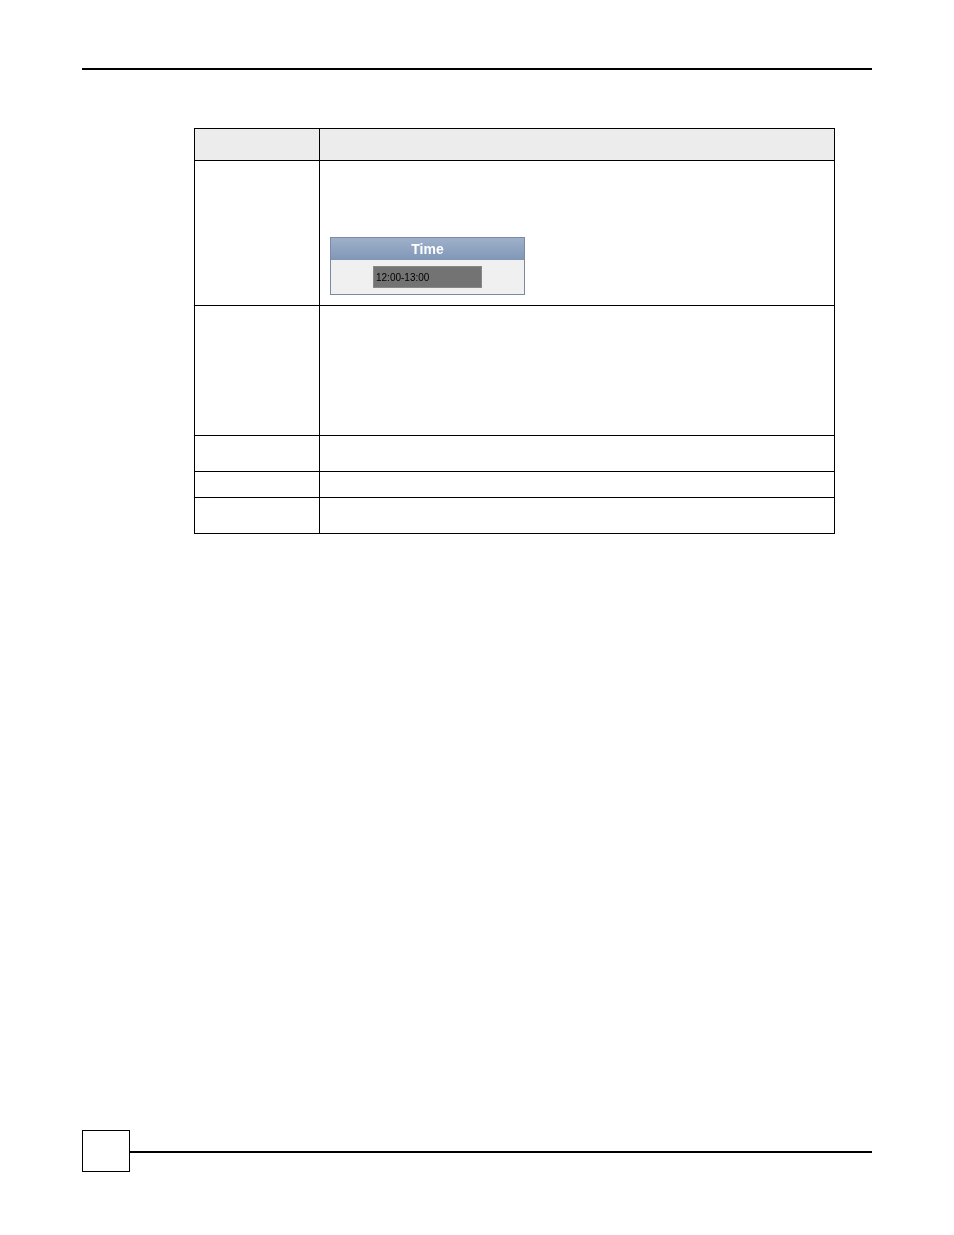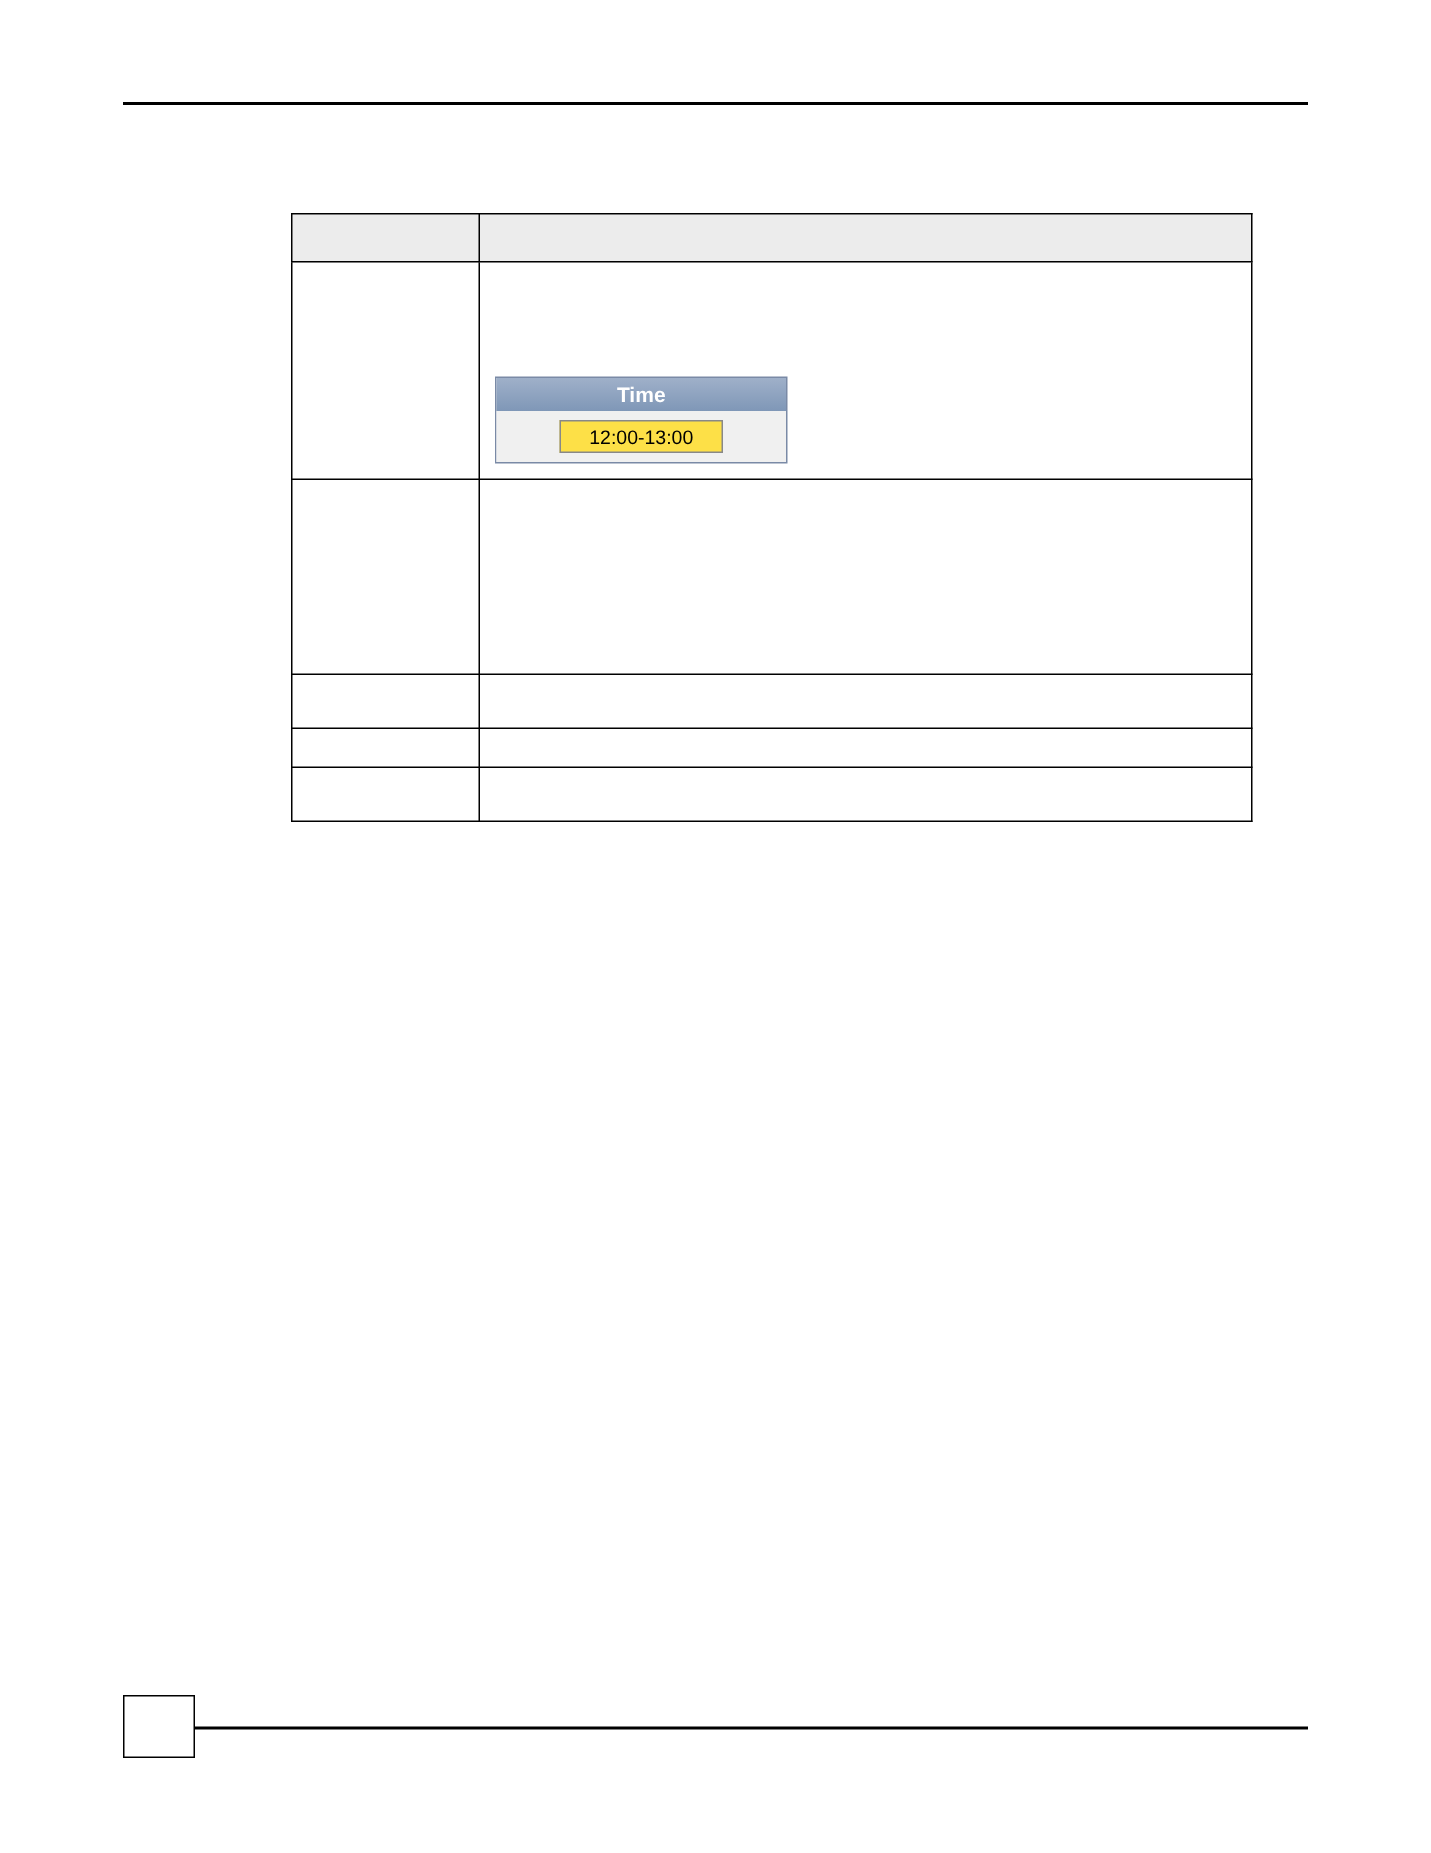--- a/index.html
+++ b/index.html
@@ -26,21 +26,21 @@
   .footer-rule {
     position: absolute;
     left: 82px;
     right: 82px;
     top: 1151px;
     border-top: 2px solid #000;
   }
   .content {
     position: absolute;
     left: 194px;
-    top: 142px;
+    top: 128px;
     width: 640px;
   }
   table.main {
     border-collapse: collapse;
     width: 100%;
     table-layout: fixed;
   }
   table.main th, table.main td {
     border: 1px solid #000;
     vertical-align: top;
@@ -75,25 +75,24 @@
   }
   .time-widget-body {
     background: #f0f0f0;
     padding: 6px 42px;
   }
   .time-widget-input {
     display: block;
     width: 100%;
     box-sizing: border-box;
     border: 1px solid #888;
-    background: #fde047;
-    font-size: 13px;
+    background: #737373;
+    font-size: 10px;
     line-height: 18px;
     height: 22px;
-    text-align: center;
     font-family: inherit;
   }
   tr.r2 td { height: 130px; }
   tr.r3 td { height: 36px; }
   tr.r4 td { height: 26px; }
   tr.r5 td { height: 36px; }
   .page-badge {
     position: absolute;
     left: 82px;
     top: 1130px;

